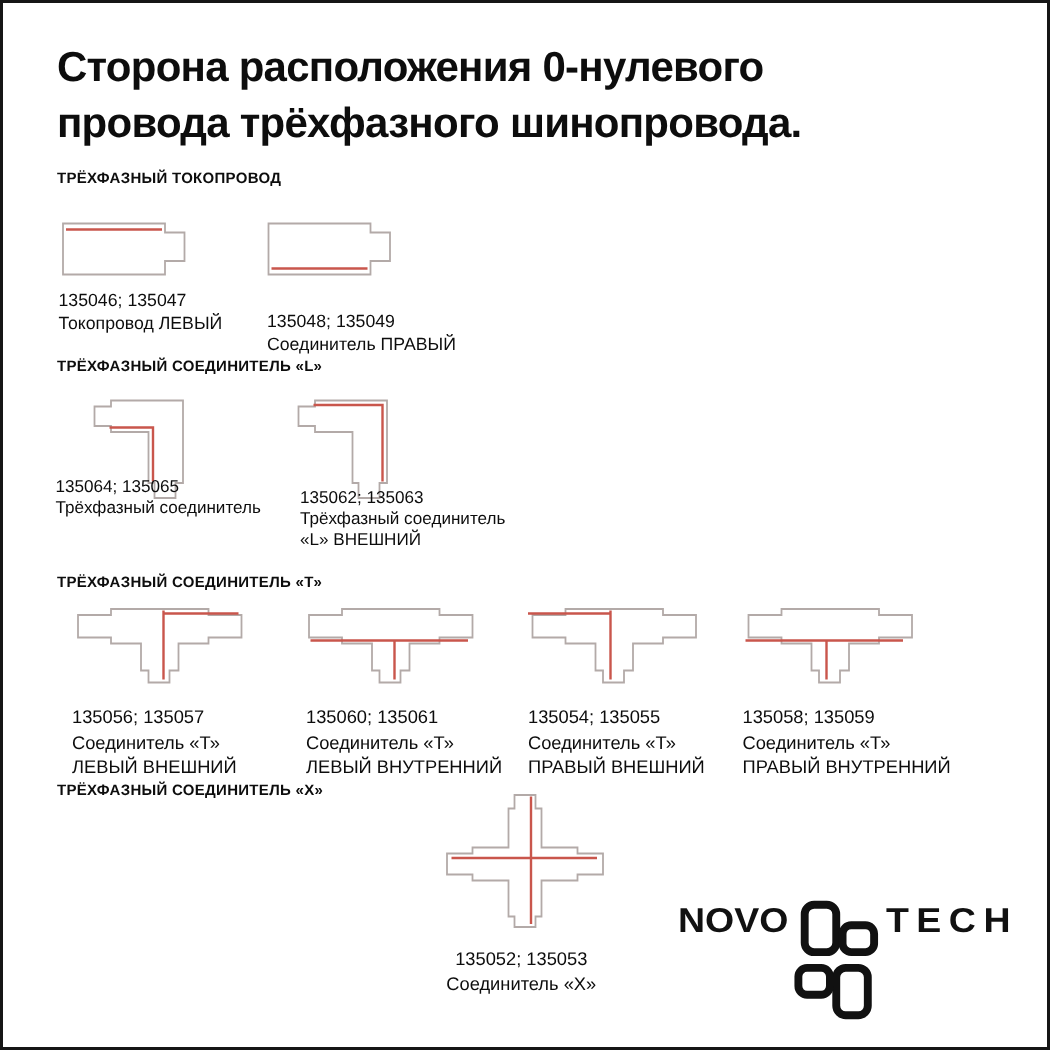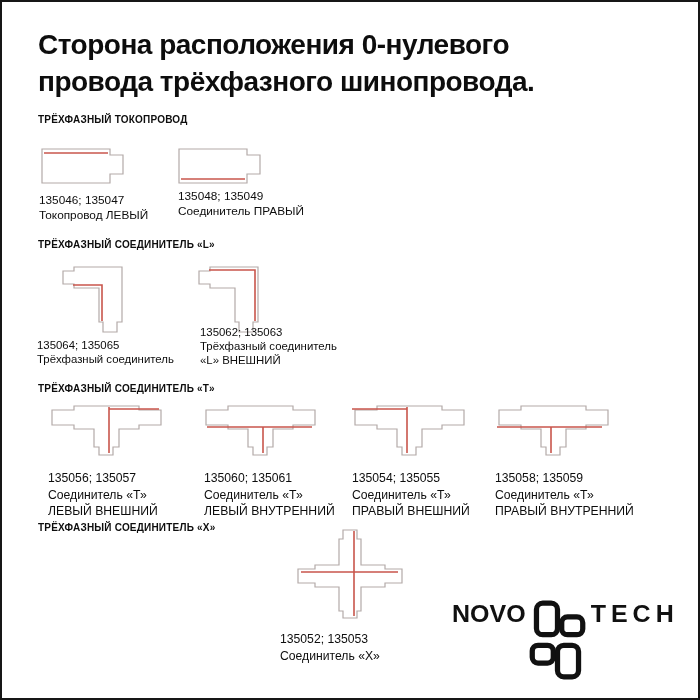--- a/index.html
+++ b/index.html
@@ -7,21 +7,21 @@
     width:700px;height:700px;position:relative;background:#ffffff;
     font-family:"Liberation Sans",sans-serif;color:#0d0d0d;overflow:hidden;
   }
   .frame{position:absolute;inset:0;border:2px solid #161616;pointer-events:none}
   .abs{position:absolute;white-space:nowrap}
   .title{font-weight:bold;font-size:28px;line-height:37px;letter-spacing:-0.5px}
   .sec-h{font-weight:bold;font-size:10px;letter-spacing:0.2px}
   .lbl{font-weight:normal;font-size:11.8px;line-height:15px}
   .lbl-s2{font-size:11.4px;line-height:14px}
   .lbl-t{font-size:12.2px;line-height:16.5px}
-  .lbl-x{width:135px;font-size:12.2px;line-height:16.5px}
+  .lbl-x{text-align:center;width:135px;font-size:12.2px;line-height:16.5px}
   svg.draw{position:absolute;overflow:visible}
   .outline{stroke:var(--outline,#b3aaa8);fill:none;stroke-width:1.2}
   .wire{stroke:var(--wire,#c9564c);fill:none;stroke-width:1.6}
   .logo{position:absolute;left:452px;top:600px;height:88px;display:flex;align-items:flex-start}
   .logo-text{font-weight:bold;font-size:25px;color:#111;letter-spacing:0px;transform:scaleY(0.92)}
   .logo-text.right{letter-spacing:5px;margin-left:2px}
   .emblem{display:block;margin:0 1px}
   .emblem rect{fill:none;stroke:#111;stroke-width:5}
 </style>
 </head>
@@ -42,37 +42,37 @@
 </svg>
 <svg class="draw" style="left:178px;top:148px" width="84" height="37" viewBox="0 0 84 37">
   <path class="outline" d="M1,1 H69 V7 H82 V26 H69 V35 H1 Z"></path>
   <path class="wire" d="M3,31 H67"></path>
 </svg>
 
 <div class="abs lbl" style="left:39px;top:193px">
   <div>135046; 135047</div>
   <div>Токопровод ЛЕВЫЙ</div>
 </div>
-<div class="abs lbl" style="left:178px;top:189px">
+<div class="abs lbl" style="left:178px;top:207px">
   <div>135048; 135049</div>
   <div>Соединитель ПРАВЫЙ</div>
 </div>
 
 <div class="abs sec-h" style="left:38px;top:239px">ТРЁХФАЗНЫЙ СОЕДИНИТЕЛЬ «L»</div>
 
 <svg class="draw" style="left:60px;top:262px" width="64" height="72" viewBox="0 0 64 72">
   <path class="outline" d="M14,5 H62 V60 H57 V70 H43 V60 H39 V26 H14 V22 H3 V9 H14 Z"></path>
   <path class="wire" d="M13,23 H42 V59"></path>
 </svg>
 <svg class="draw" style="left:196px;top:262px" width="64" height="72" viewBox="0 0 64 72">
   <path class="outline" d="M14,5 H62 V60 H57 V70 H43 V60 H39 V26 H14 V22 H3 V9 H14 Z"></path>
   <path class="wire" d="M13,8 H59 V59"></path>
 </svg>
 
-<div class="abs lbl lbl-s2" style="left:37px;top:338px">
+<div class="abs lbl lbl-s2" style="left:37px;top:318px">
   <div>135064; 135065</div>
   <div>Трёхфазный соединитель</div>
 </div>
 <div class="abs lbl lbl-s2" style="left:200px;top:325px">
   <div>135062; 135063</div>
   <div>Трёхфазный соединитель</div>
   <div>«L» ВНЕШНИЙ</div>
 </div>
 
 <div class="abs sec-h" style="left:38px;top:383px">ТРЁХФАЗНЫЙ СОЕДИНИТЕЛЬ «Т»</div>

